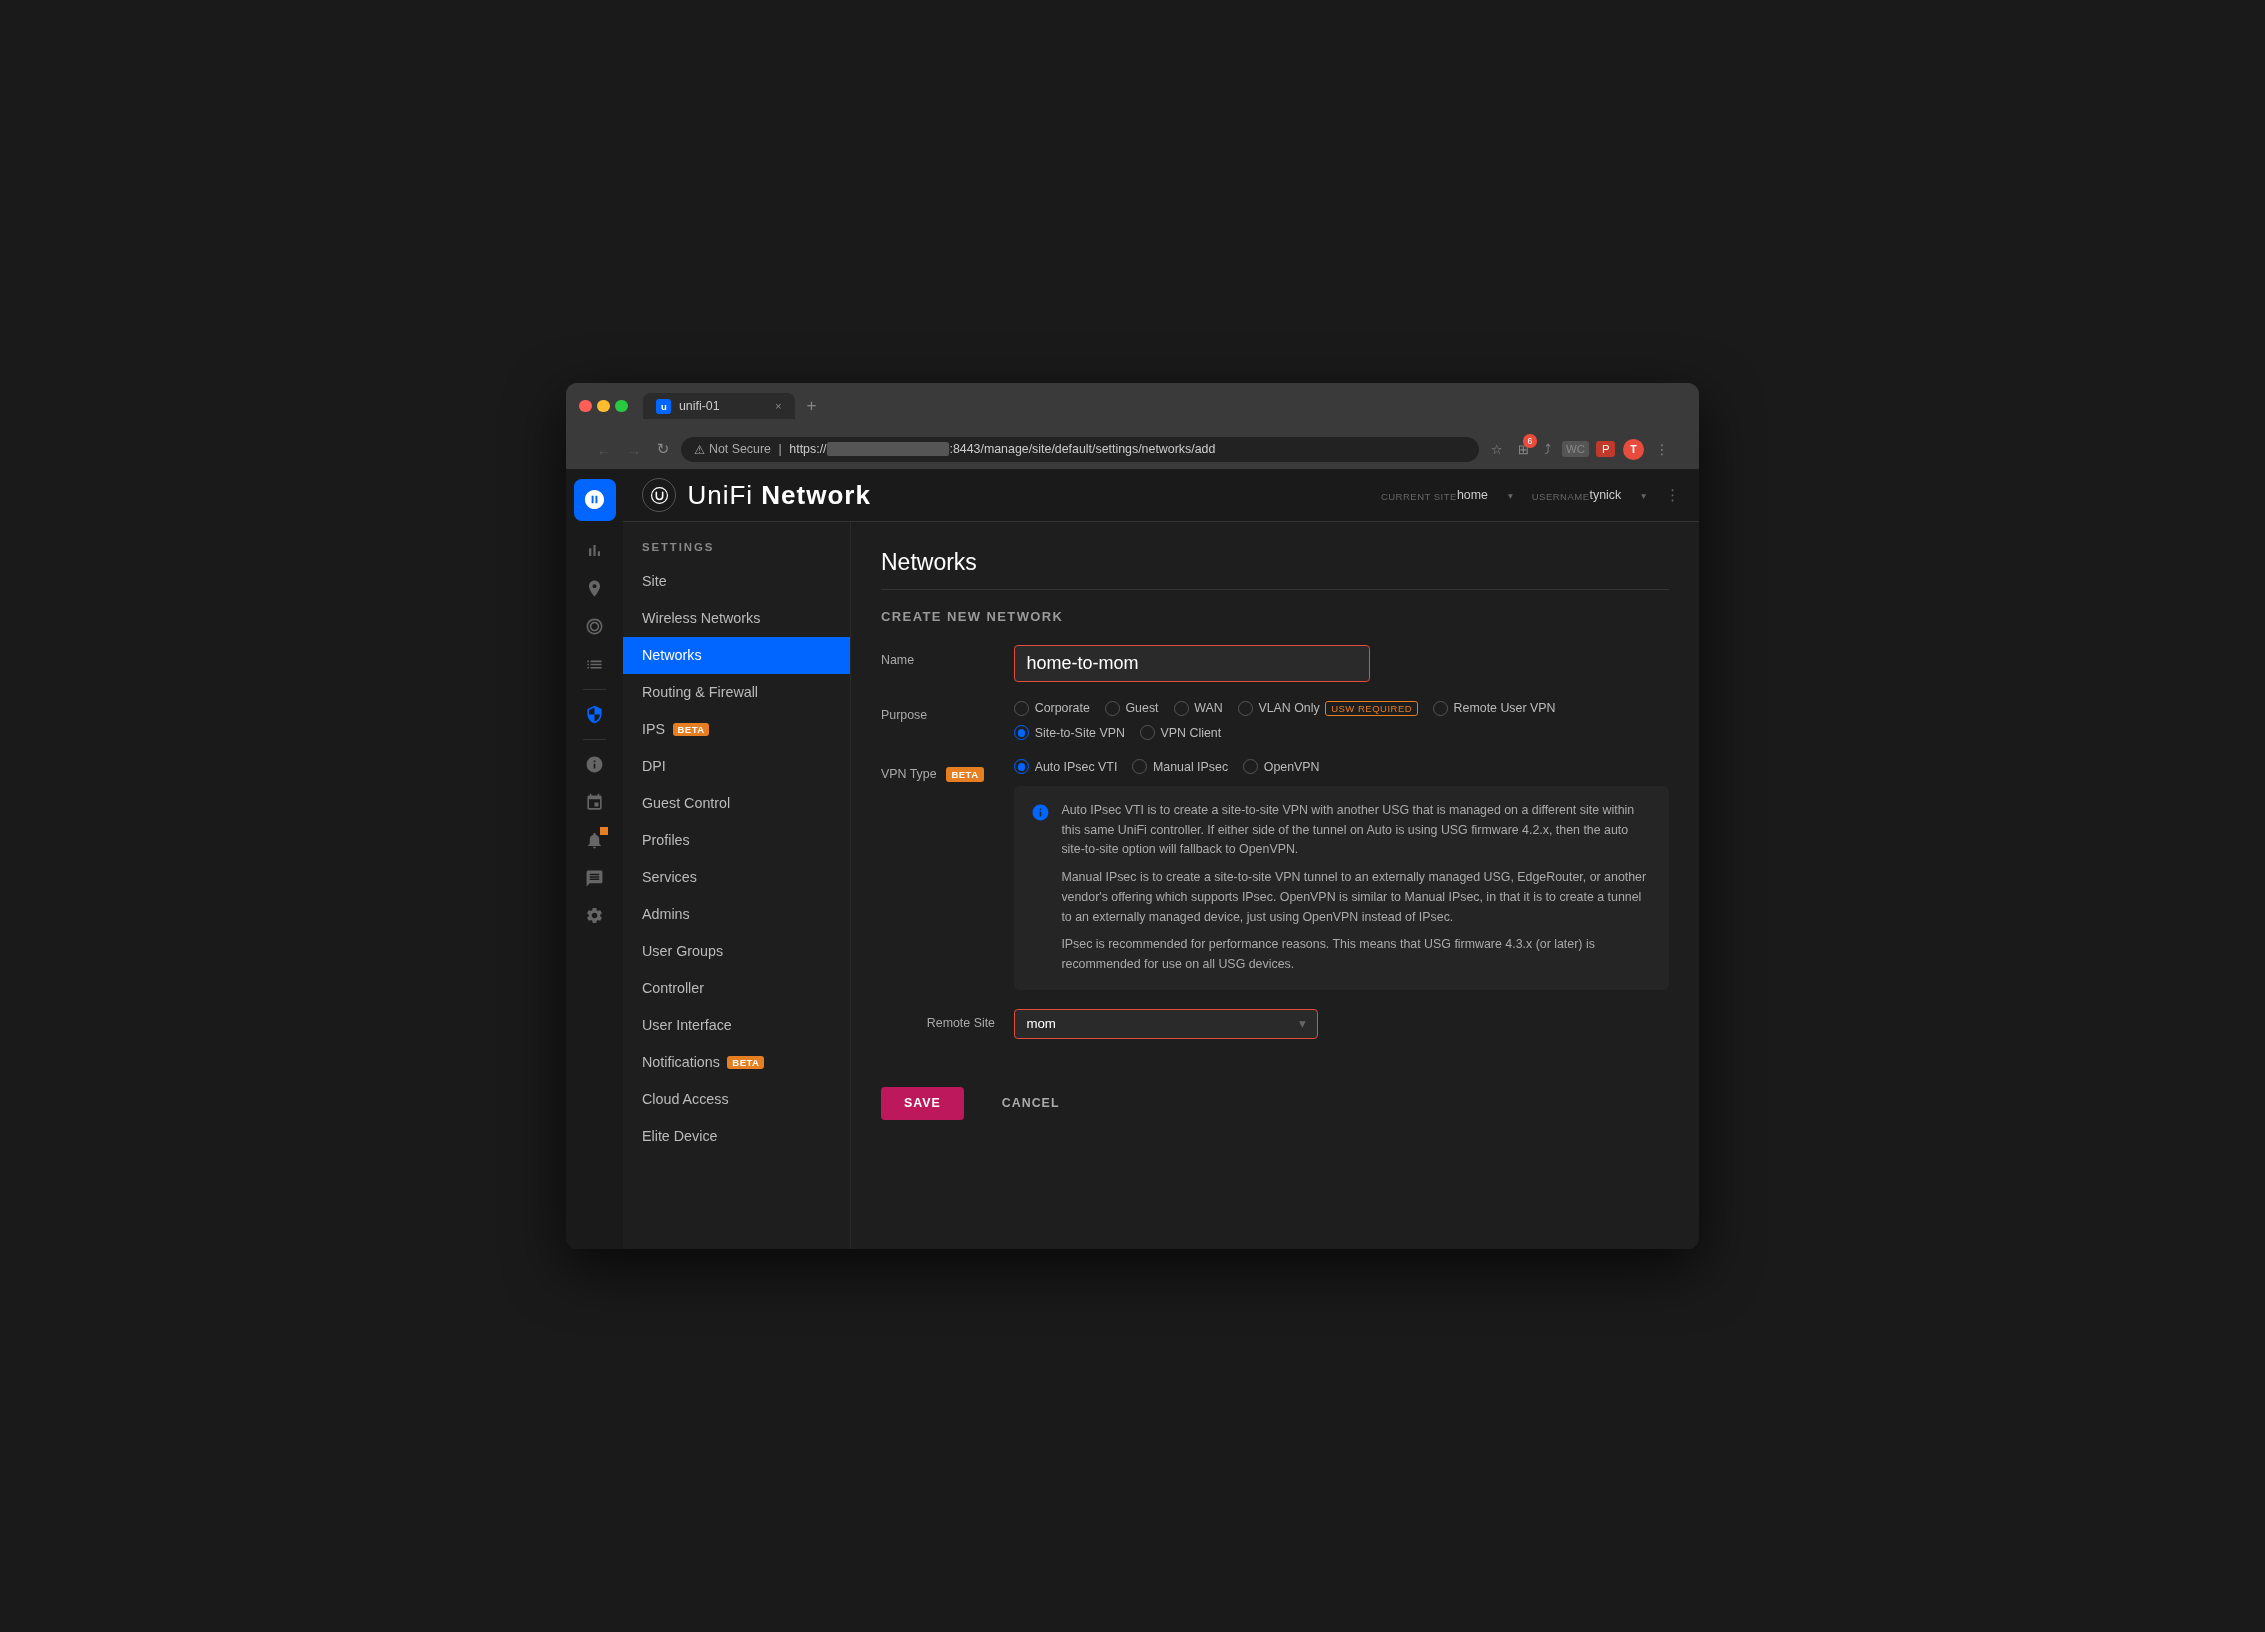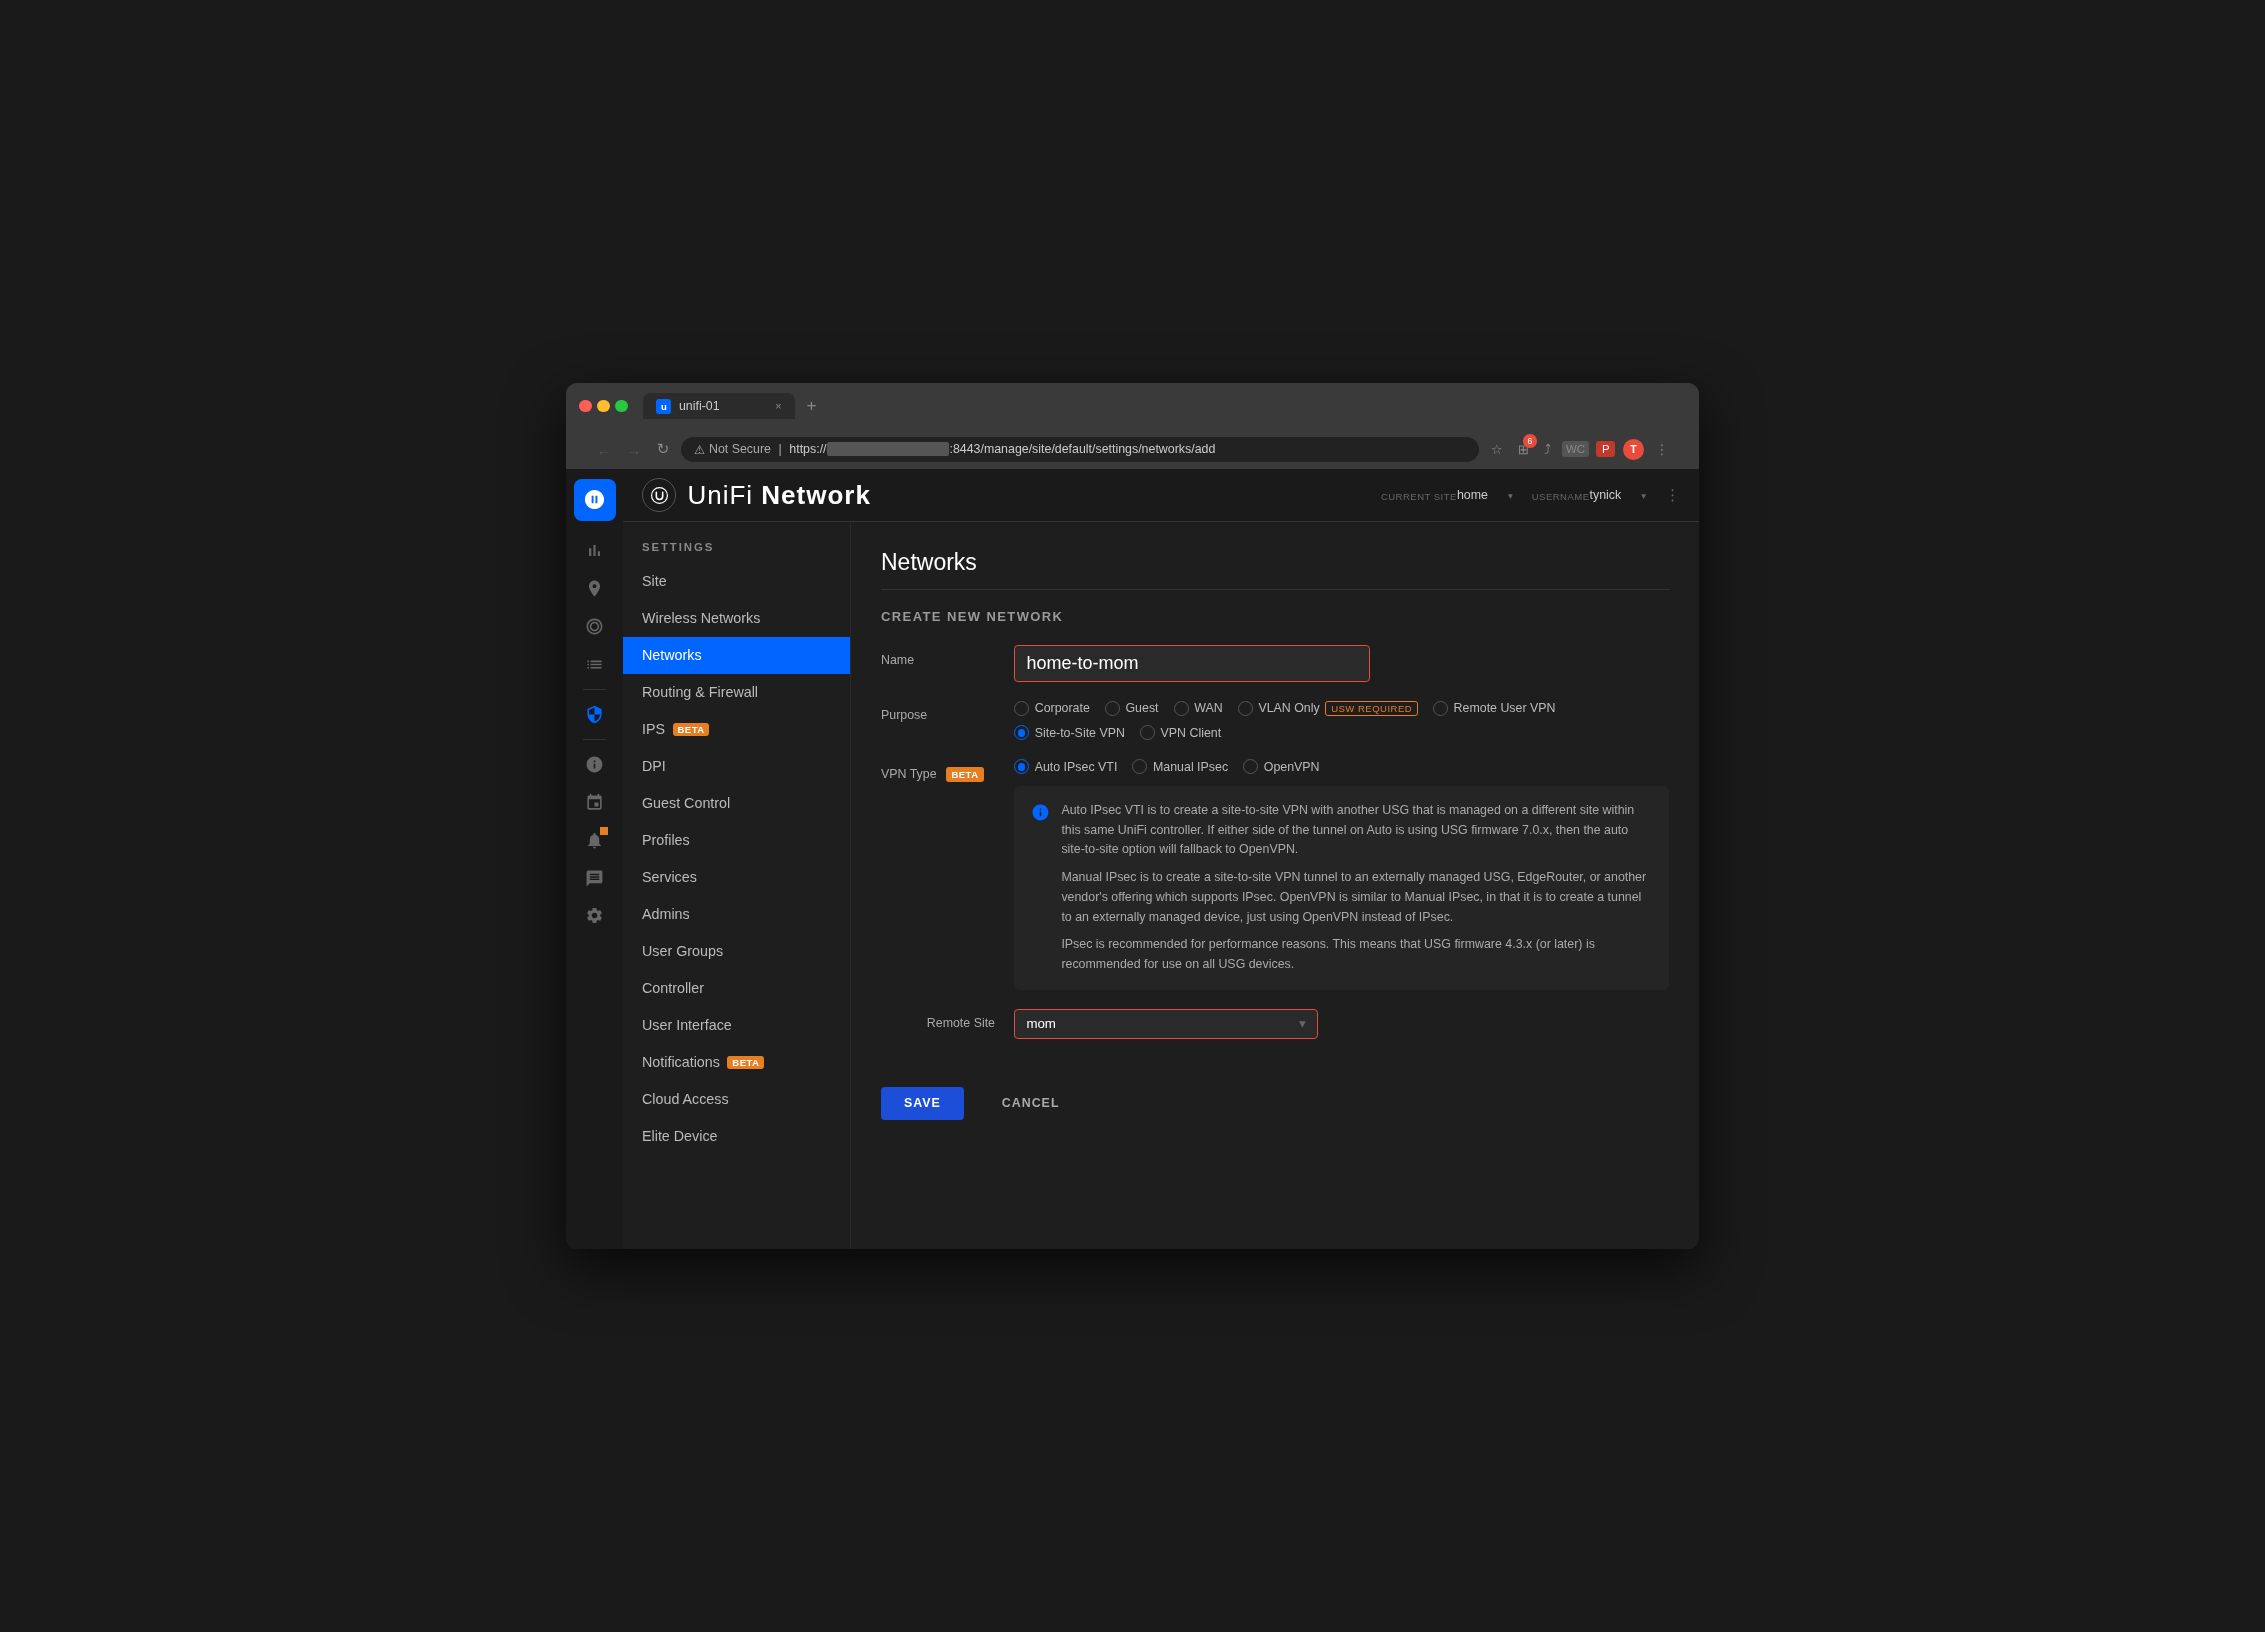--- a/index.html
+++ b/index.html
@@ -428,21 +428,21 @@
     .select-arrow { color: #666; }
 
     
     .button-row {
       display: flex;
       gap: 15px;
       margin-top: 28.5px;
       padding-top: 19px;
     }
     .btn-save {
-      background: #1d4ed8;
+      background: #be185d;
       color: white;
       border: none;
       padding: 9.5px 23px;
       border-radius: 3.8px;
       font-size: 12.4px;
       font-weight: 700;
       letter-spacing: 1px;
       text-transform: uppercase;
       cursor: pointer;
     }
@@ -770,21 +770,21 @@
                 </label>
               </div>
 
               <div class="info-box">
                 <div class="info-icon">
                   <svg width="19" height="19" viewBox="0 0 24 24" fill="#0066ff">
                     <path d="M12 2C6.48 2 2 6.48 2 12s4.48 10 10 10 10-4.48 10-10S17.52 2 12 2zm1 15h-2v-6h2v6zm0-8h-2V7h2v2z"></path>
                   </svg>
                 </div>
                 <div class="info-text">
-                  <p>Auto IPsec VTI is to create a site-to-site VPN with another USG that is managed on a different site within this same UniFi controller. If either side of the tunnel on Auto is using USG firmware 7.0.x, then the auto site-to-site option will fallback to OpenVPN.</p>
+                  <p>Auto IPsec VTI is to create a site-to-site VPN with another USG that is managed on a different site within this same UniFi controller. If either side of the tunnel on Auto is using USG firmware 4.2.x, then the auto site-to-site option will fallback to OpenVPN.</p>
                   <p>Manual IPsec is to create a site-to-site VPN tunnel to an externally managed USG, EdgeRouter, or another vendor's offering which supports IPsec. OpenVPN is similar to Manual IPsec, in that it is to create a tunnel to an externally managed device, just using OpenVPN instead of IPsec.</p>
                   <p>IPsec is recommended for performance reasons. This means that USG firmware 4.3.x (or later) is recommended for use on all USG devices.</p>
                 </div>
               </div>
             </div>
           </div>
 
           <div class="form-row" style="margin-top:15px;text-align:right;">
             <div class="form-label">Remote Site</div>
             <div class="form-control">

